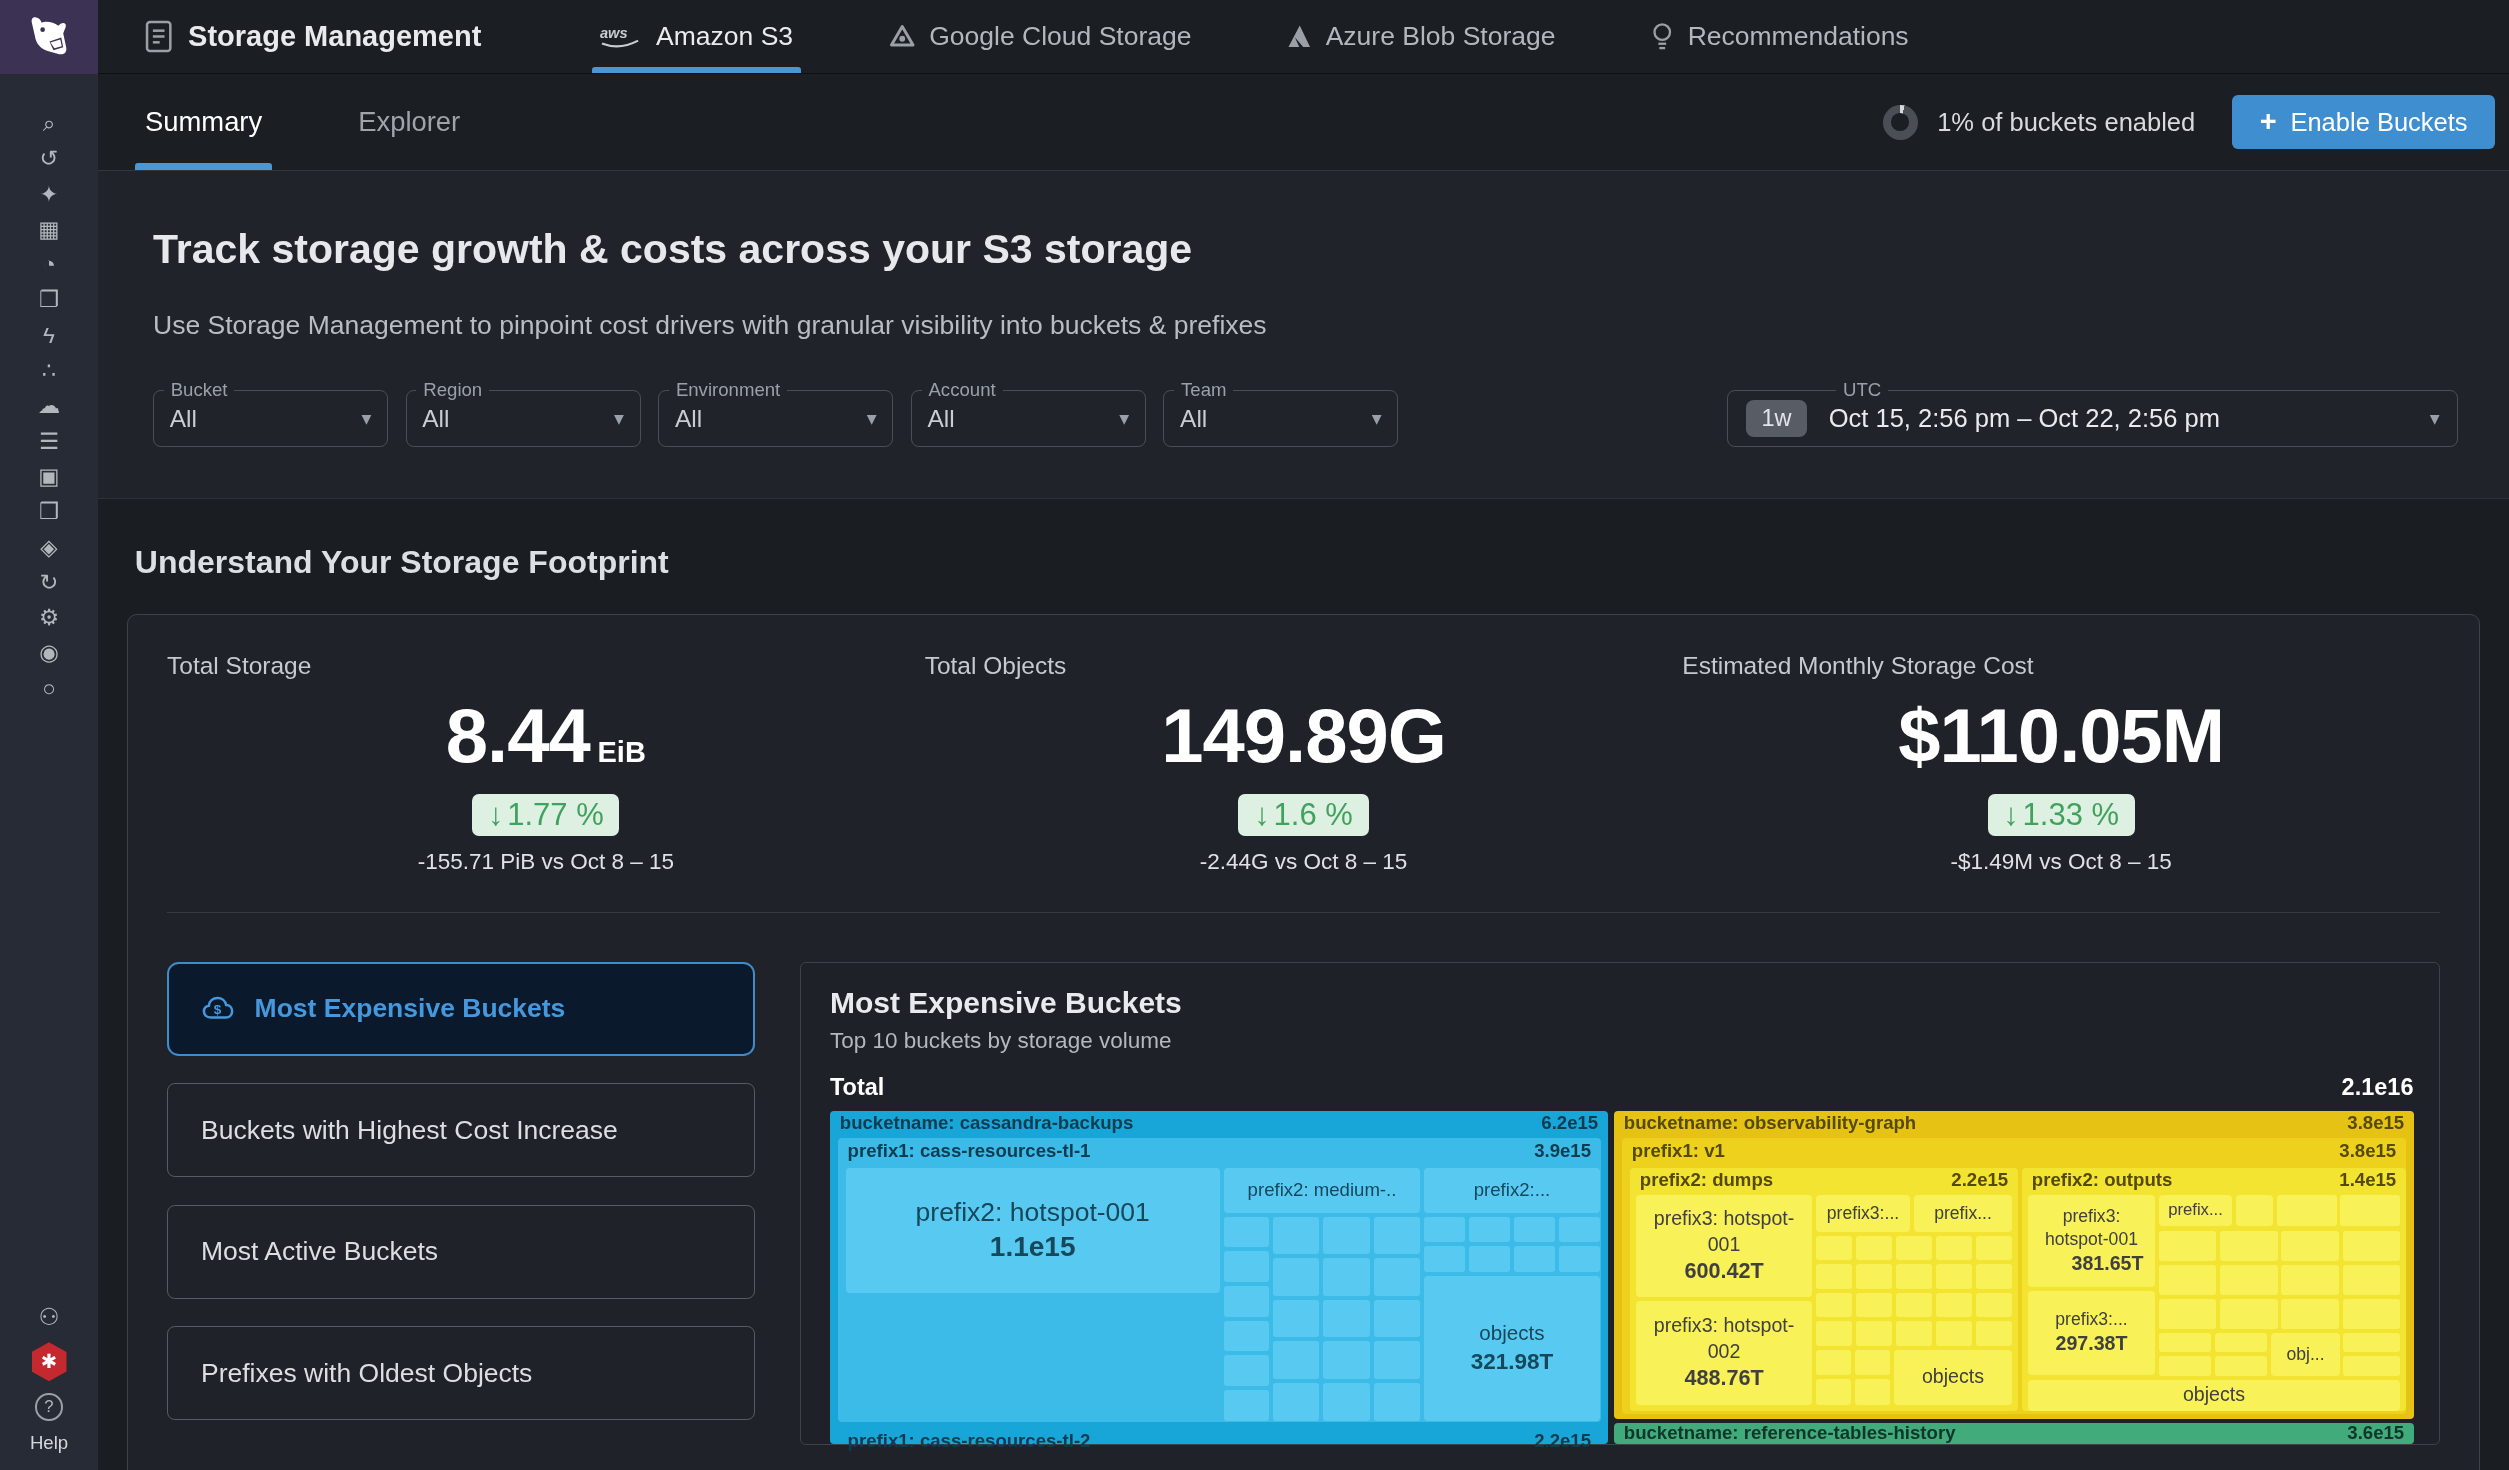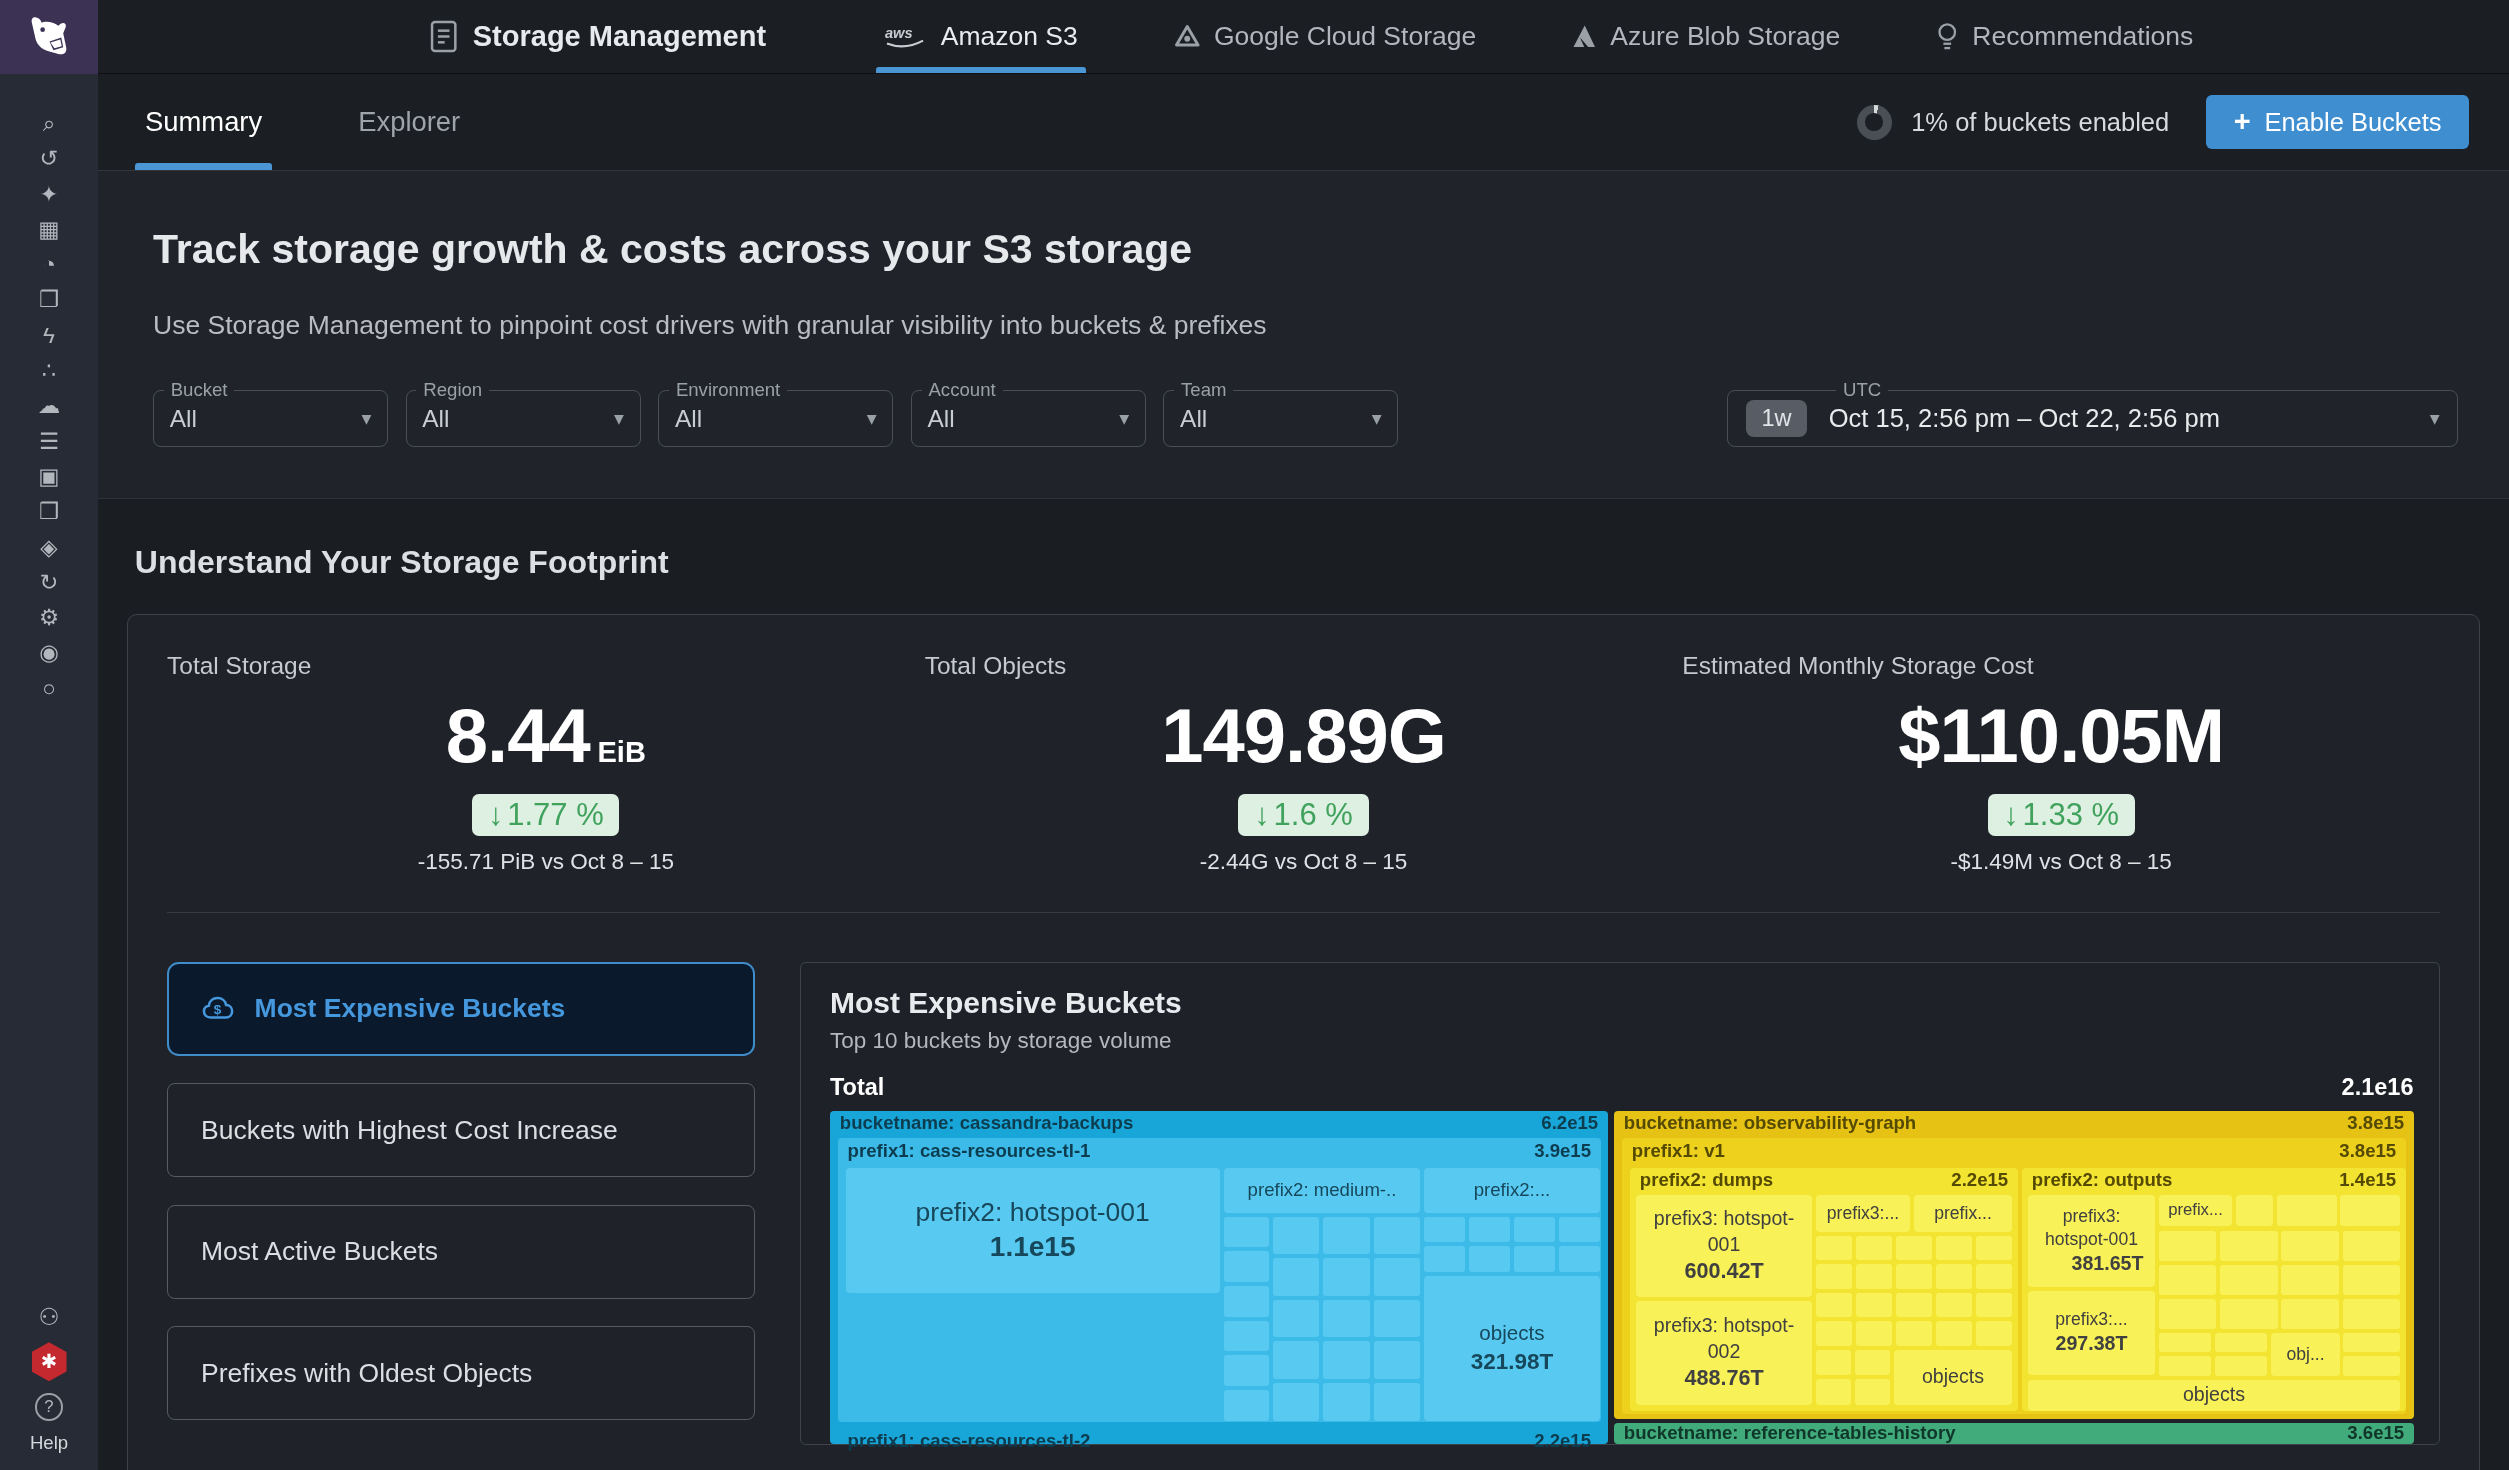--- a/index.html
+++ b/index.html
@@ -14,29 +14,29 @@
   .side-icon{height:25.5px;line-height:25.5px;font-size:22.5px;color:#b2b6bd;text-align:center;width:59px;}
   #side-bottom{margin-top:auto;display:flex;flex-direction:column;align-items:center;gap:11.8px;padding-bottom:15.7px;}
   .invite{font-size:23.5px;color:#b2b6bd;}
   .avatar-hex{width:35px;height:39px;background:#c3292f;color:#fff;display:flex;align-items:center;justify-content:center;font-size:19.6px;clip-path:polygon(50% 0,100% 25%,100% 75%,50% 100%,0 75%,0 25%);}
   .help-circle{width:27.4px;height:27.4px;border:2px solid #9aa0a6;border-radius:50%;color:#b2b6bd;font-size:16.7px;display:flex;align-items:center;justify-content:center;}
   .help-label{font-size:18.6px;color:#d4d7db;}
 
   
   #main{flex:1;display:flex;flex-direction:column;min-width:0;}
 
-  #topbar{height:74px;flex:0 0 74px;display:flex;align-items:center;padding:0 31px 0 47px;background:#1b1e23;border-bottom:1px solid #0e0f12;justify-content:center;}
+  #topbar{height:74px;flex:0 0 74px;display:flex;align-items:center;padding:0 31px 0 47px;background:#1b1e23;border-bottom:1px solid #0e0f12;}
   .app-title{display:flex;align-items:center;gap:15.7px;font-size:29px;font-weight:bold;color:#e8eaed;}
   #tabs{display:flex;margin-left:118px;gap:96px;height:100%;align-items:stretch;}
   .tab{position:relative;display:flex;align-items:center;gap:13.7px;font-size:26.5px;color:#b3b7bd;}
   .tab.active{color:#e9ebee;}
   .tab.active::after{content:"";position:absolute;left:-7.8px;right:-7.8px;bottom:0;height:5.9px;background:#4a97d3;border-radius:2.9px 2.9px 0 0;}
   .ticon{display:flex;align-items:center;color:#9aa0a6;}
 
-  #subnav{height:97px;flex:0 0 97px;display:flex;align-items:center;padding:0 40px 0 47px;background:#1b1e23;border-bottom:1px solid #32363d;}
+  #subnav{height:97px;flex:0 0 97px;display:flex;align-items:center;padding:0 14px 0 47px;background:#1b1e23;border-bottom:1px solid #32363d;}
   #snav-tabs{display:flex;gap:96px;height:100%;align-items:stretch;}
   .snav-tab{position:relative;display:flex;align-items:center;font-size:27.4px;color:#9fa4ab;}
   .snav-tab.active{color:#ffffff;}
   .snav-tab.active::after{content:"";position:absolute;left:-9.8px;right:-9.8px;bottom:0;height:6.9px;background:#4a97d3;border-radius:2.9px 2.9px 0 0;}
   #snav-right{margin-left:auto;display:flex;align-items:center;gap:19.6px;}
   .donut{width:35px;height:35px;border-radius:50%;background:conic-gradient(#d7dadd 0 14deg,#4a4f56 14deg 360deg);position:relative;}
   .donut::after{content:"";position:absolute;inset:8.8px;border-radius:50%;background:#1b1e23;}
   .enabled-text{font-size:25.5px;color:#d8dade;margin-right:17.6px;}
   .enable-btn{display:flex;align-items:center;gap:13.7px;background:#3e8ed0;color:#fff;font-size:25.5px;padding:12.7px 27.4px;border-radius:5.9px;border:none;cursor:pointer;font-family:inherit;}
   .enable-btn .plus{font-size:29px;font-weight:bold;line-height:19.6px;}

